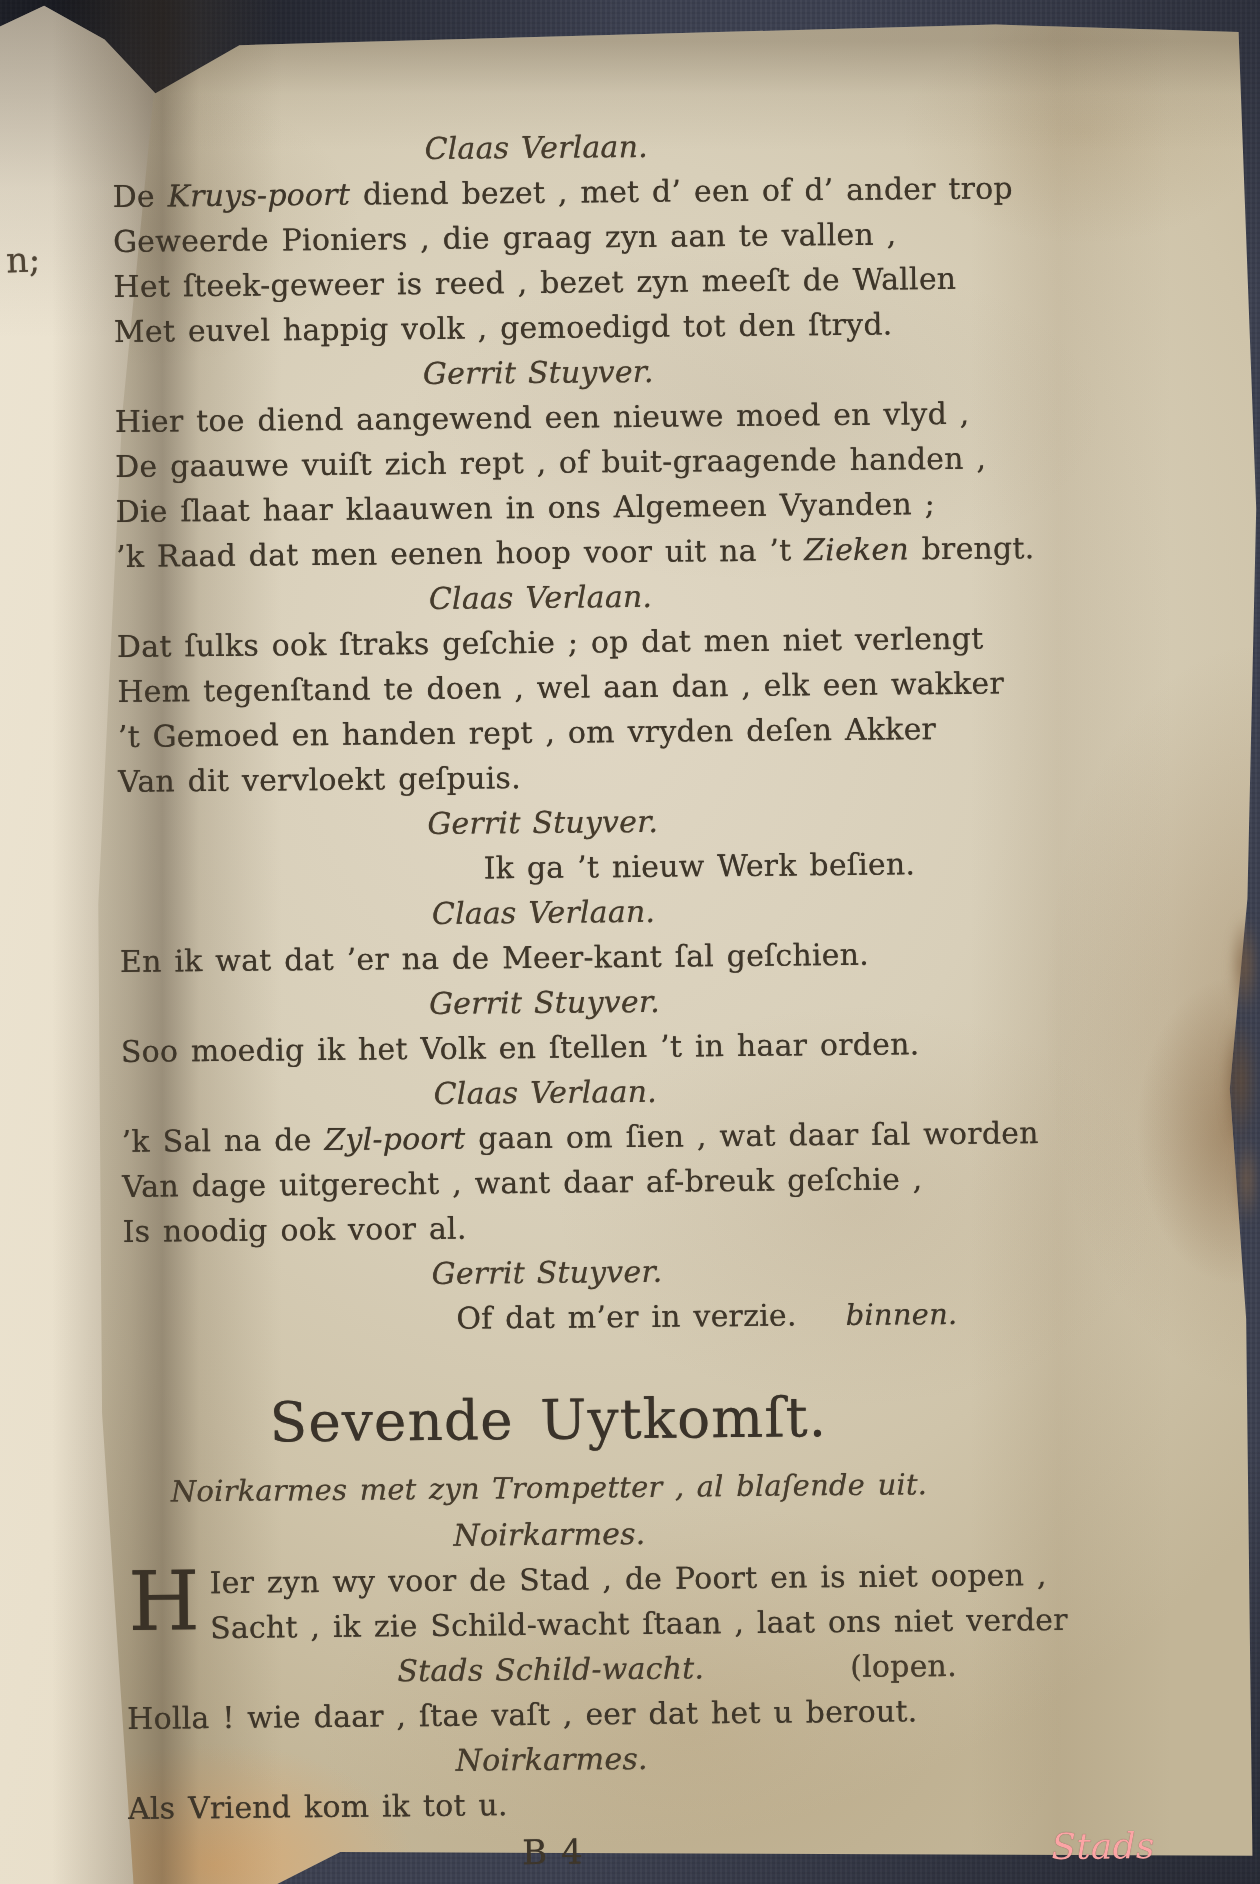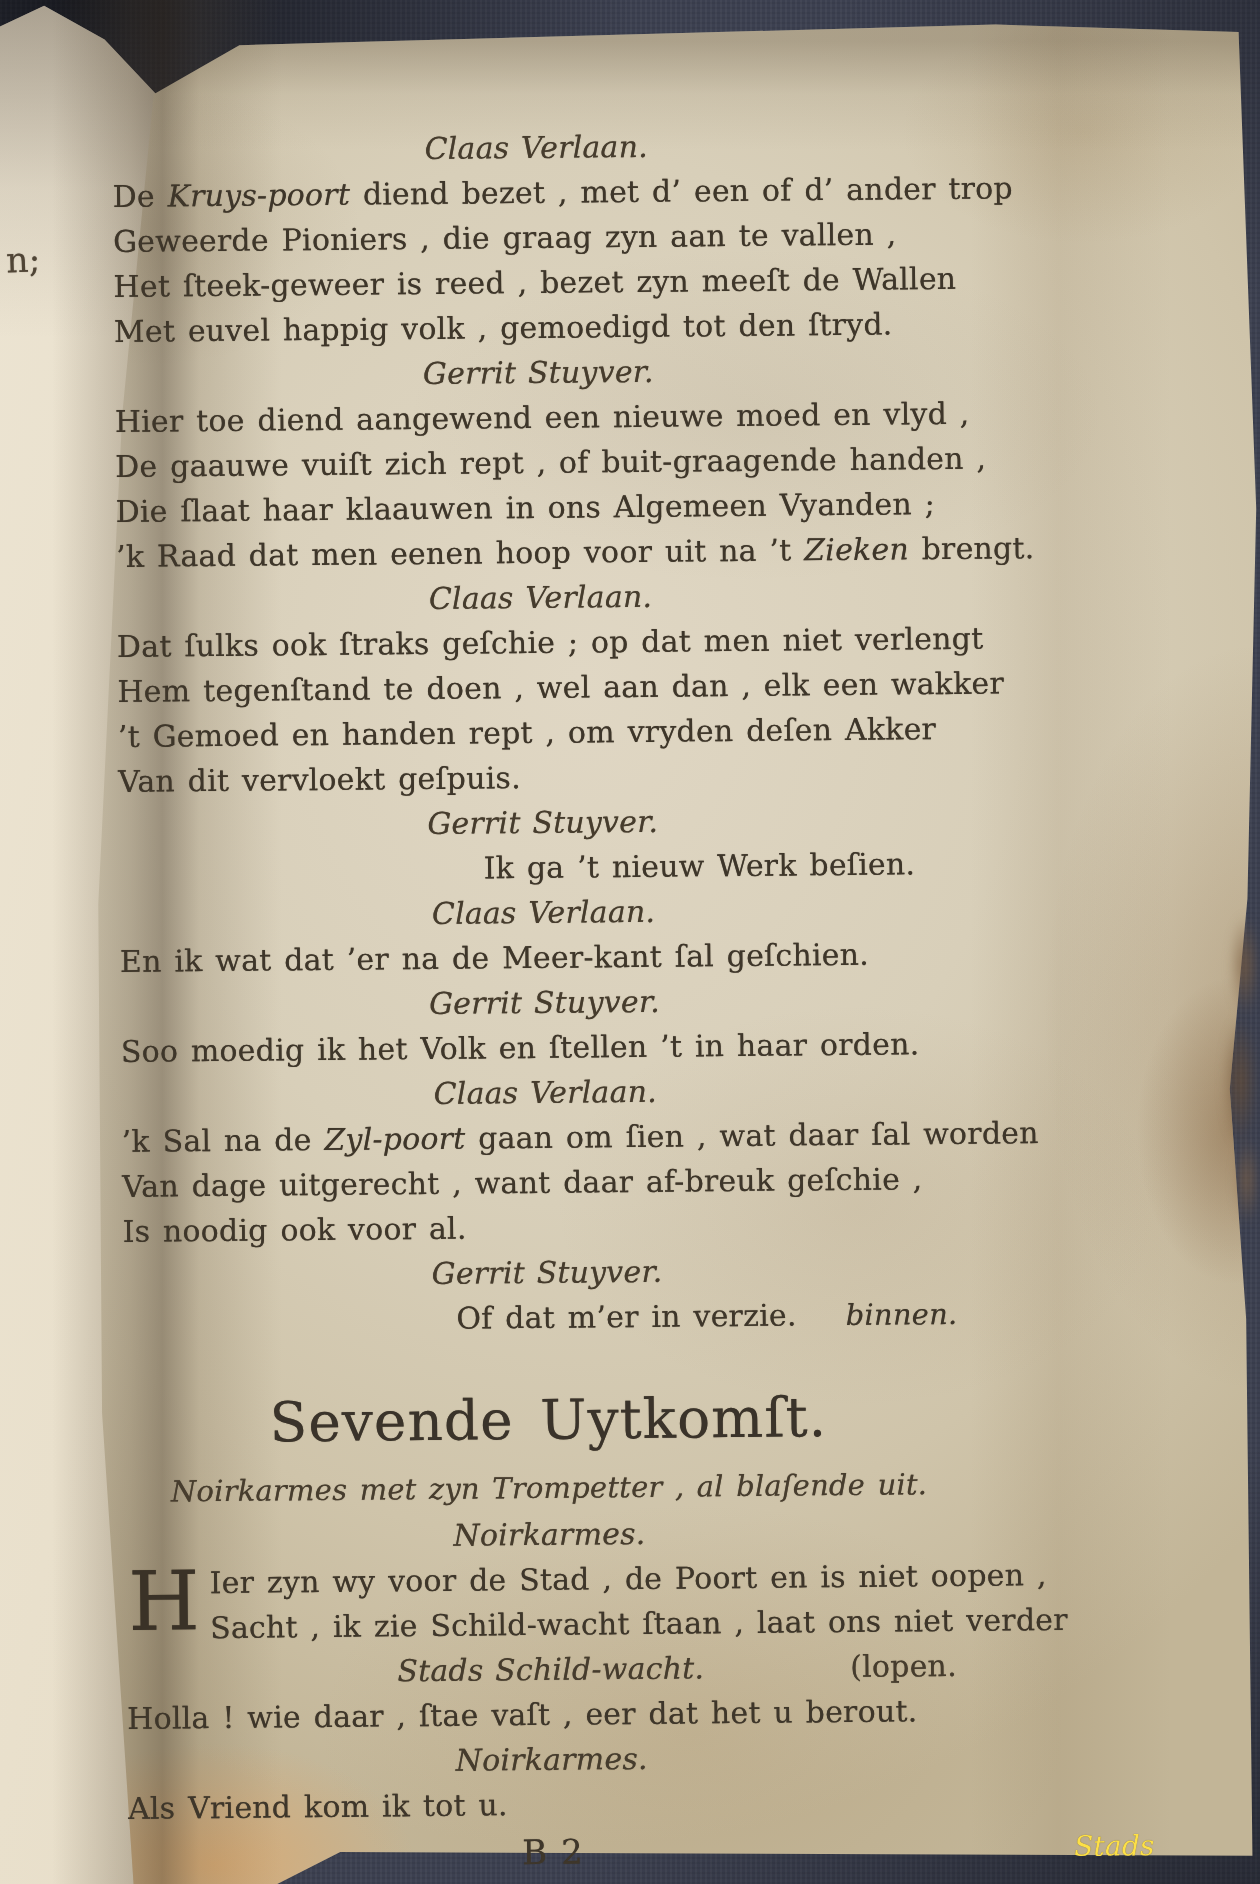--- a/index.html
+++ b/index.html
@@ -74,21 +74,21 @@
   .speaker{text-align:center;font-style:italic;font-size:30px;color:#463c2d;word-spacing:2px;}
   .verse-right{text-align:right;padding-right:52px;}
   .verse-mid{padding-left:333px;}
   .verse-dc{padding-left:66px;}
   .scene-title{height:86px;line-height:82px;margin-top:38px;text-align:center;font-size:55px;word-spacing:8px;letter-spacing:1px;color:#3a332a;}
   .stage-dir{height:48px;line-height:46px;text-align:center;font-style:italic;font-size:29px;color:#473d2e;}
   .sig{text-align:center;font-size:34px;margin-top:2px;}
   .dropcap{float:left;font-size:82px;line-height:64px;height:80px;margin:8px 10px 0 2px;color:#3a3227;}
   .right-note{position:absolute;right:14px;top:0;font-style:italic;font-size:29px;}
   .right-note.roman{font-style:normal;font-size:30px;right:18px;}
-  .sig .right-note{right:-178px;font-size:28px;color:#fde047;}
+  .sig .right-note{right:-178px;font-size:36px;color:#fca5a5;}
 </style>
 </head>
 <body>
 
 <div class="fabric"></div>
 
 <div class="page-left">
   <span class="left-frag">n;</span>
 </div>
 
@@ -127,14 +127,14 @@
     <div class="line verse-mid"><span class="">Of dat m’er in verzie.</span><span class="right-note">binnen.</span></div>
     <div class="line scene-title"><span class="">Sevende Uytkomſt.</span></div>
     <div class="line stage-dir"><span class=" it">Noirkarmes met zyn Trompetter ,  al blaſende uit.</span></div>
     <div class="line speaker"><span class=" it">Noirkarmes.</span></div>
     <div class="line verse"><span class="dropcap">H</span><span class="">Ier zyn wy voor de Stad ,  de Poort en is niet oopen ,</span></div>
     <div class="line verse-dc"><span class="">Sacht , ik zie Schild-wacht ſtaan , laat ons niet verder</span></div>
     <div class="line speaker"><span class=" it">Stads Schild-wacht.</span><span class="right-note roman">(lopen.</span></div>
     <div class="line verse"><span class="">Holla !  wie daar ,  ſtae vaſt ,  eer dat het u berout.</span></div>
     <div class="line speaker"><span class=" it">Noirkarmes.</span></div>
     <div class="line verse"><span class="">Als Vriend kom ik tot u.</span></div>
-    <div class="line sig"><span class="">B 2</span><span class="right-note">Stads</span></div>
+    <div class="line sig"><span class="">B 4</span><span class="right-note">Stads</span></div>
   </div>
 
 </body></html>

